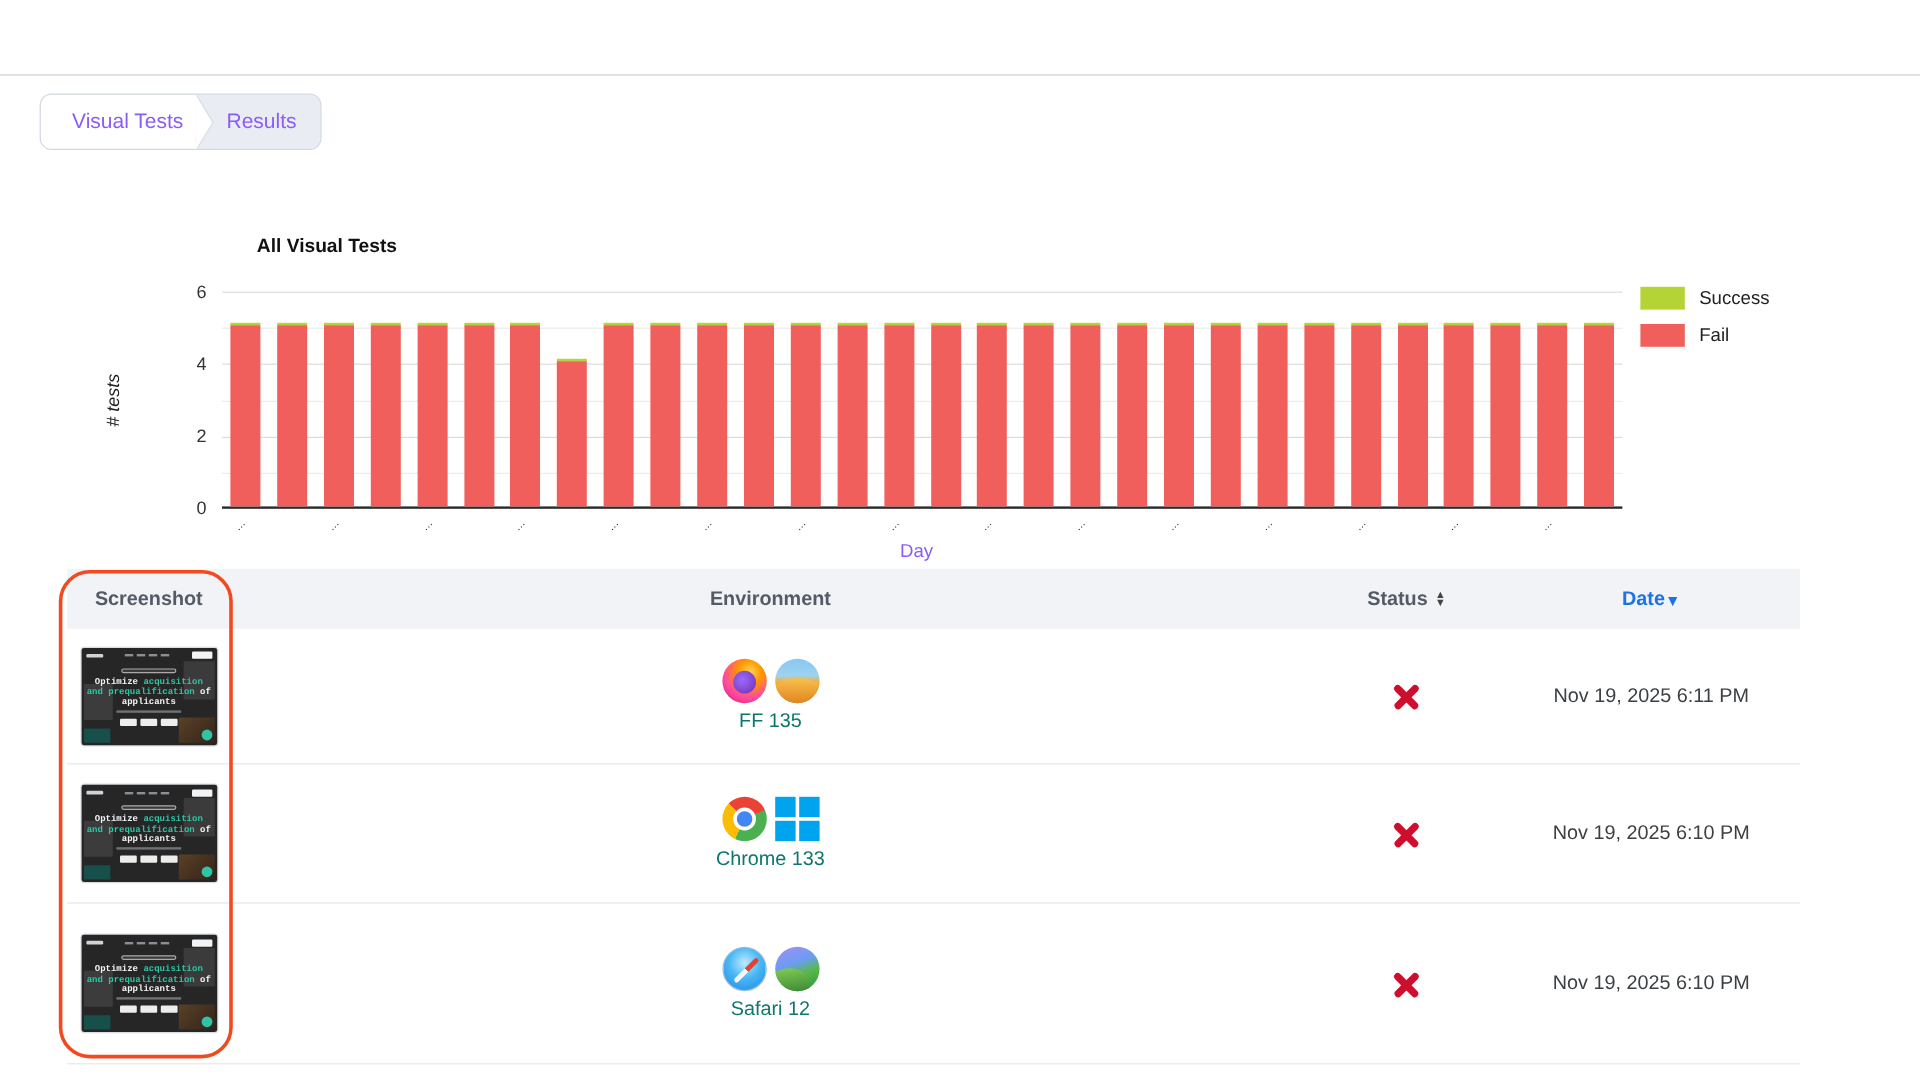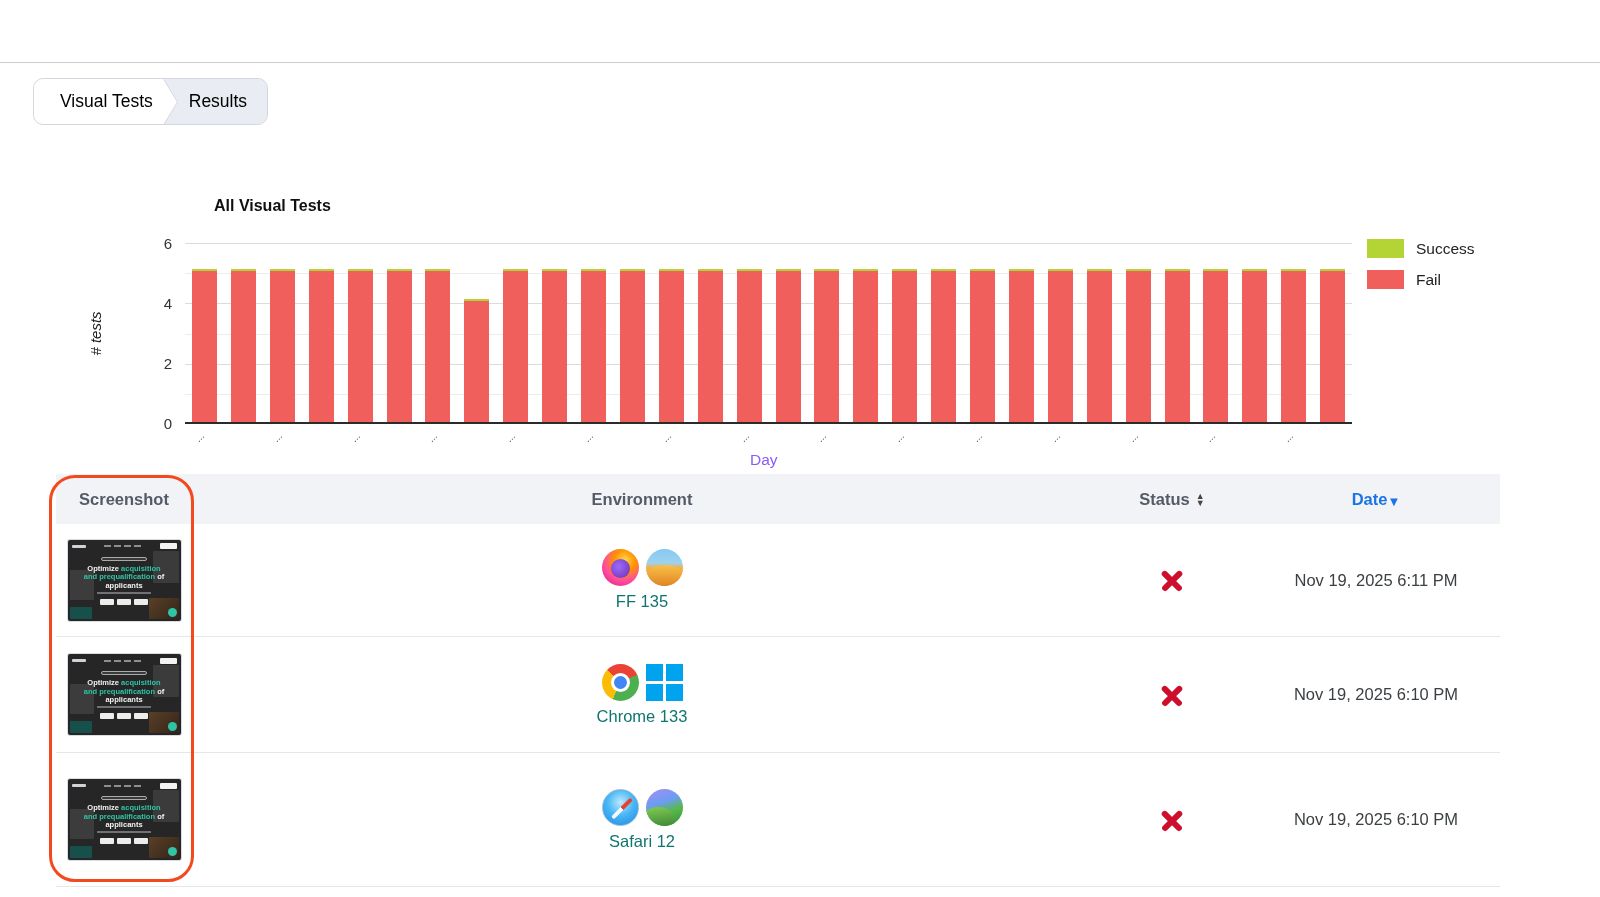--- a/index.html
+++ b/index.html
@@ -8,21 +8,21 @@
 
   
   .tabbar { position:absolute; top:0; left:0; width:1600px; height:63px; }
   .tabbar-line { position:absolute; left:0; right:0; top:62px; border-top:1px solid #c9ced4; }
   .tabs { position:absolute; left:20px; top:18px; display:flex; align-items:flex-end; height:45px; }
   .tab { padding:11px 14px 12px 14px; font-size:17.5px; color:#5f6368; cursor:pointer; white-space:nowrap; }
   .tab.active { color:#1a73e8; background:#fff; border:1px solid #c9ced4; border-bottom:1px solid #fff; border-radius:9px 9px 0 0; position:relative; z-index:2; margin-bottom:-1px; padding:11px 17px 13px 17px; }
 
   
   .breadcrumb { position:absolute; left:33px; top:78px; height:47px; display:flex; align-items:stretch; border:1px solid #d3d8e0; border-radius:10px; overflow:hidden; background:#e9edf3; }
-  .crumb { display:flex; align-items:center; font-size:17.5px; color:#000000; }
+  .crumb { display:flex; align-items:center; font-size:17.5px; color:#8b5cf6; }
   .crumb-first { background:#fff; padding:0 10px 0 26px; position:relative; z-index:2; }
   .crumb-arrow { width:0; height:0; border-top:23px solid transparent; border-bottom:23px solid transparent; border-left:14px solid #fff; filter:drop-shadow(1px 0 0 #d3d8e0); z-index:2; }
   .crumb-last { background:#e9edf3; padding:0 20px 0 12px; }
 
   
   .chart-title { position:absolute; left:186px; top:197px; font-size:16px; font-weight:bold; color:#111;margin-left:28px; }
   .ylabel { position:absolute; left:60px; top:325px; font-size:15px; font-style:italic; color:#222; transform:rotate(-90deg); transform-origin:center; width:70px; text-align:center; }
   .ytick { position:absolute; width:24px; text-align:right; font-size:15px; color:#333; left:148px; }
   .plot { position:absolute; left:185px; top:243px; width:1167px; height:181px; border-bottom:2px solid #2b2b2b; }
   .gridline { position:absolute; left:0; right:0; height:1px; background:#ececec; }
@@ -73,21 +73,21 @@
 
   
   .xmark { position:relative; width:28px; height:28px; }
   .xmark i { position:absolute; left:1px; top:12px; width:26px; height:5.5px; background:#ce0e2d; border-radius:3px; }
   .xmark i:first-child { transform:rotate(45deg); }
   .xmark i:last-child  { transform:rotate(-45deg); }
 
   .date-text { font-size:16.5px; color:#3c4043; }
 
   
-  .thumb { width:113px; height:81px; background:#262626; border-radius:2px; position:relative; overflow:hidden; box-shadow:0 0 0 1px #d9dce0; cursor:pointer; }
+  .thumb { width:113px; height:81px; background:#262626; border-radius:2px; position:relative; overflow:hidden; box-shadow:0 0 0 1px #d9dce0; cursor:pointer;font-family:Liberation Mono, monospace; }
   .thumb .topbar { position:absolute; left:4px; right:4px; top:3px; height:7px; display:flex; align-items:center; }
   .thumb .logo { width:14px; height:3px; background:#cfd2d6; border-radius:1px; }
   .thumb .nav { flex:1; display:flex; gap:3px; justify-content:center; }
   .thumb .nav i { width:7px; height:2px; background:#8b8f94; }
   .thumb .cta { width:17px; height:6px; background:#f2f3f4; border-radius:1px; }
   .thumb .pill { position:absolute; left:50%; top:17px; transform:translateX(-50%); width:46px; height:4px; border:0.5px solid #aaa; border-radius:2px; background:#3a3a3a; }
   .thumb .head { position:absolute; left:0; right:0; top:25px; text-align:center; font-size:7.5px; font-weight:bold; line-height:8.5px; color:#f2f2f2; }
   .thumb .teal { color:#2ec4a5; }
   .thumb .cap { position:absolute; left:50%; top:52px; transform:translateX(-50%); width:54px; height:2px; background:#6f7276; }
   .thumb .btns { position:absolute; left:50%; top:59px; transform:translateX(-50%); display:flex; gap:3px; }

